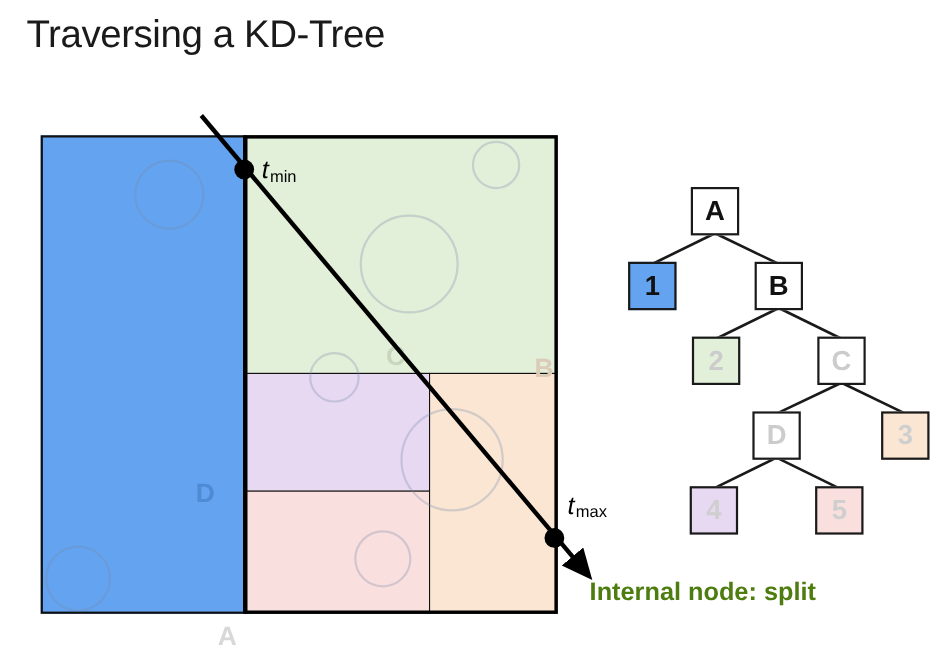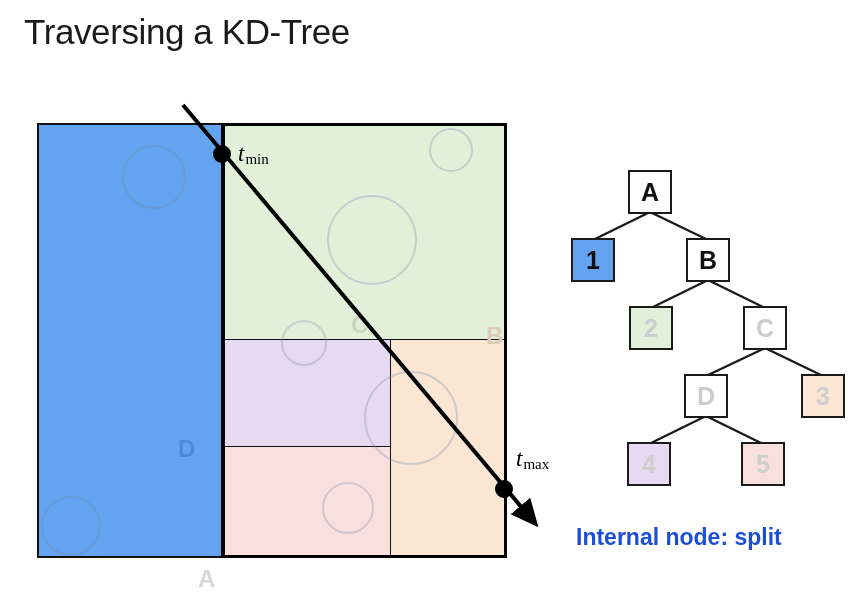--- a/index.html
+++ b/index.html
@@ -110,21 +110,21 @@
   
   #ray-svg {
     position: absolute;
     left: 0; top: 0;
     width: 560px; height: 604px;
     overflow: visible;
     pointer-events: none;
   }
   .tlabel {
     position: absolute;
-    font-family: Liberation Serif, serif;
+    font-family: Liberation Sans, sans-serif;
     font-size: 23px;
     color: #000000;
     white-space: nowrap;
   }
   .tlabel i { font-style: italic; }
   .tlabel sub {
     font-style: normal;
     font-size: 15px;
     vertical-align: baseline;
     position: relative;
@@ -134,23 +134,22 @@
   #label-tmin { left: 238px; top: 141px; }
   #label-tmax { left: 516px; top: 446px; }
 
   
   #caption-internal-node {
     position: absolute;
     left: 536px;
     top: 524px;
     font-size: 23px;
     font-weight: 700;
-    color: #1d4ed8;
+    color: #4d7c0f;
     white-space: nowrap;
-    margin-left: 40px;
   }
 
   
   #tree-diagram {
     position: absolute;
     left: 555px;
     top: 150px;
     width: 307px;
     height: 360px;
   }

